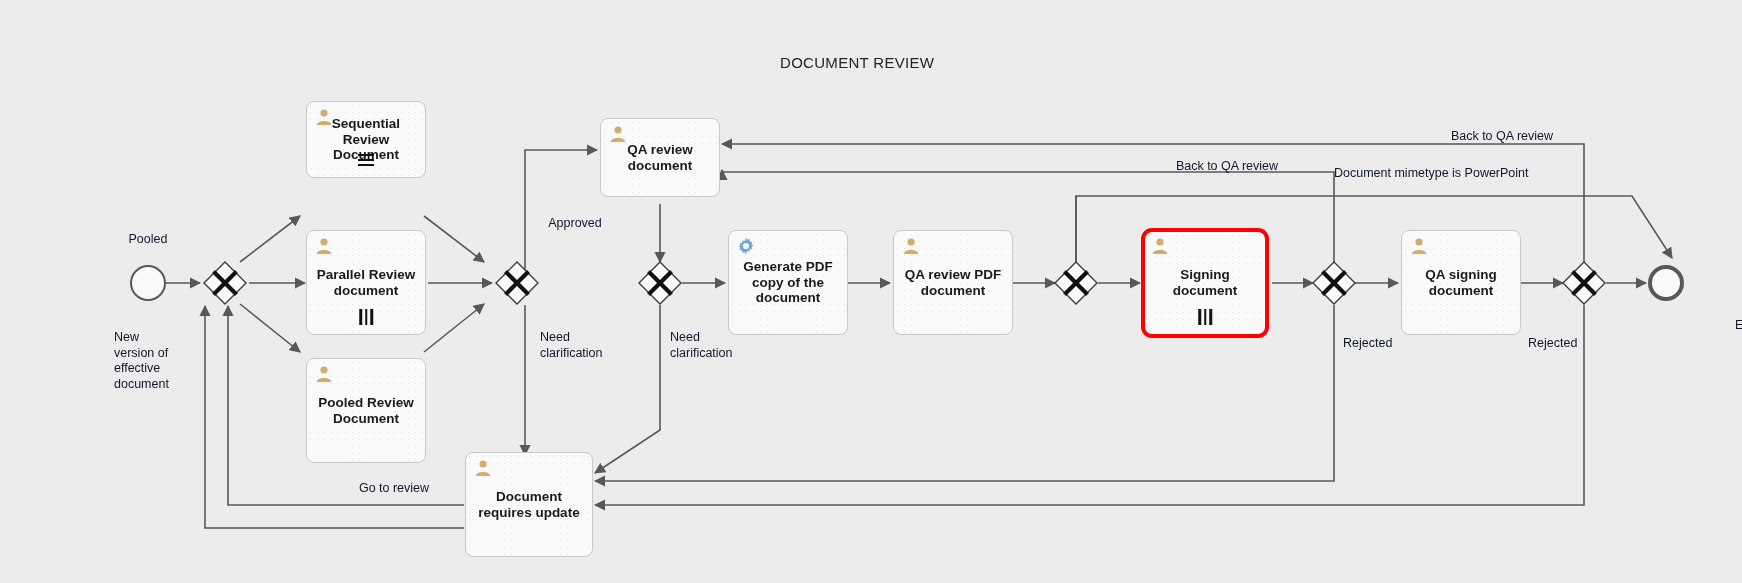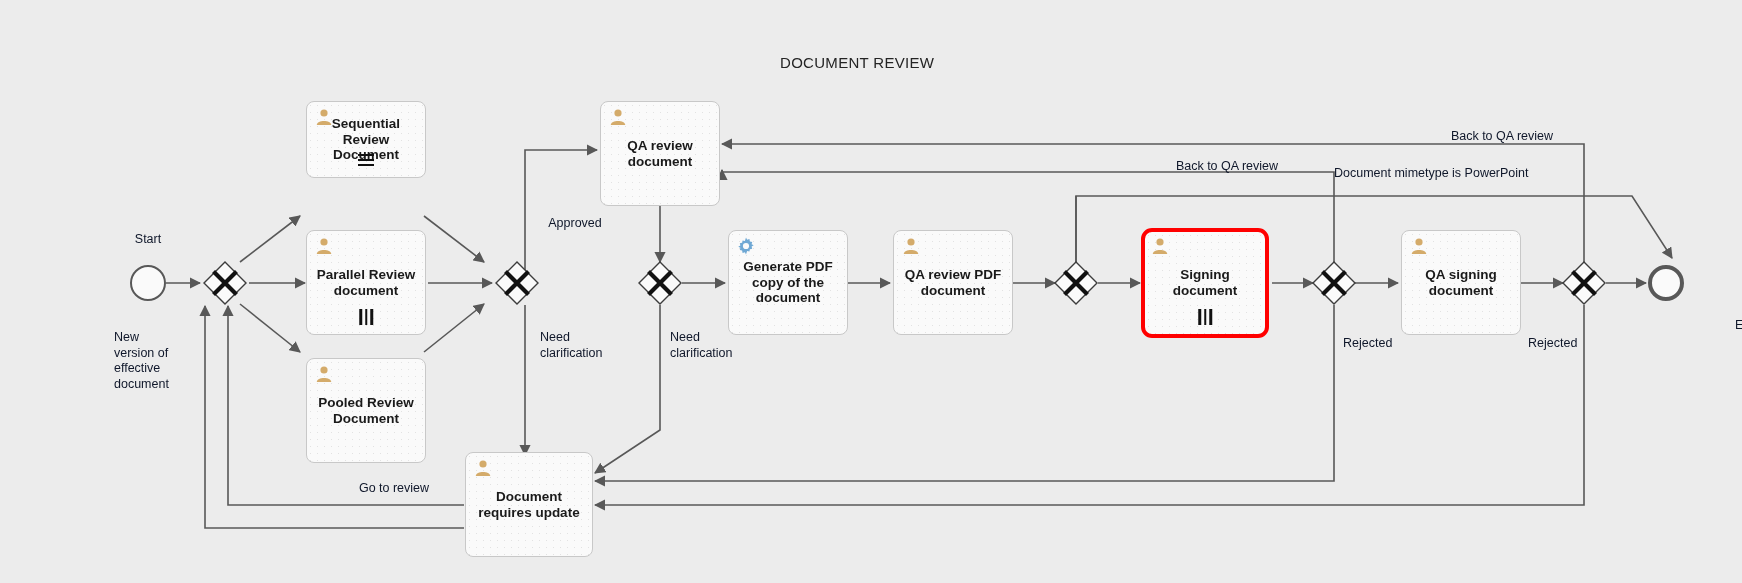--- a/index.html
+++ b/index.html
@@ -204,21 +204,21 @@
 
       <path d="M 464 505 L 228 505 L 228 306"></path>
     </g>
 
     <g fill="none" stroke="#585858" stroke-width="1.6">
       <path d="M 1076 196 L 1076 262"></path>
     </g>
   </svg>
 
   <div class="node event start" style="left:130px; top:265px;"></div>
-  <div class="lbl center" style="left:148px; top:232px;">Start</div>
+  <div class="lbl center" style="left:148px; top:232px;">Pooled</div>
   <div class="lbl" style="left:114px; top:330px;">New
 version of
 effective
 document</div>
 
   <div class="node event end" style="left:1648px; top:265px;"></div>
   <div class="lbl center" style="left:1746px; top:318px;">End</div>
 
   <div class="node gateway" style="left:203px; top:261px;">
     <svg width="44" height="44" viewBox="0 0 44 44">
@@ -299,21 +299,21 @@
     <span class="task-icon">
       <svg viewBox="0 0 18 18" width="18" height="18">
         <circle cx="9" cy="5" r="3.6" fill="#d4ab6a"></circle>
         <path d="M 1.8 17 C 1.8 11.6 16.2 11.6 16.2 17 Z" fill="#d4ab6a"></path>
       </svg>
     </span>
     <span class="task-label">Pooled Review
 Document</span>
   </div>
 
-  <div class="node task" style="left:600px; top:101px; width:120px; height:105px;">
+  <div class="node task" style="left:600px; top:118px; width:120px; height:79px;">
     <span class="task-icon">
       <svg viewBox="0 0 18 18" width="18" height="18">
         <circle cx="9" cy="5" r="3.6" fill="#d4ab6a"></circle>
         <path d="M 1.8 17 C 1.8 11.6 16.2 11.6 16.2 17 Z" fill="#d4ab6a"></path>
       </svg>
     </span>
     <span class="task-label">QA review
 document</span>
   </div>
 

